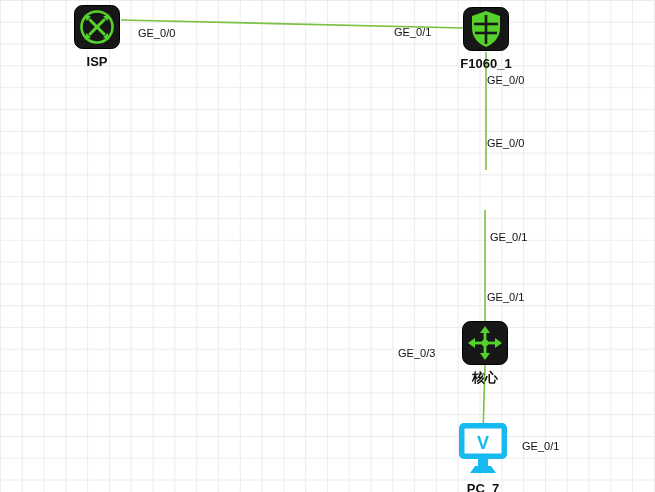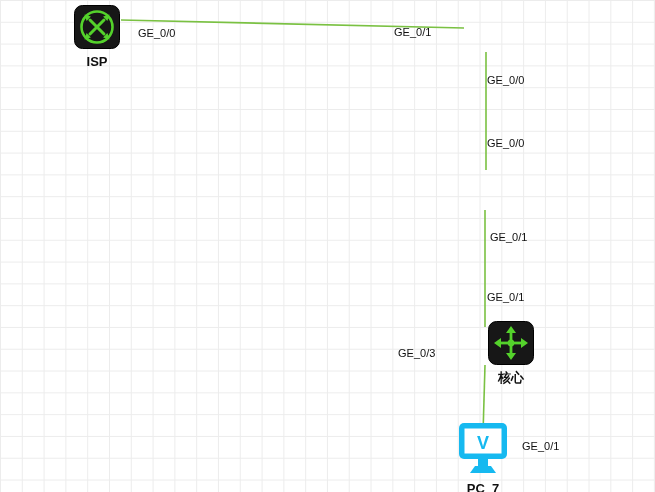--- a/index.html
+++ b/index.html
@@ -58,23 +58,35 @@
       <g fill="#54d22b">
         <polygon points="10.5,9.5 12.6,15.9 16.9,11.6"></polygon>
         <polygon points="35.5,9.5 33.4,15.9 29.1,11.6"></polygon>
         <polygon points="10.5,34.5 12.6,28.1 16.9,32.4"></polygon>
         <polygon points="35.5,34.5 33.4,28.1 29.1,32.4"></polygon>
       </g>
     </svg>
     <div class="dev-label">ISP</div>
   </div>
 
+  <div class="device" style="left:446px;top:7px">
+    <svg class="dev-icon" width="46" height="44" viewBox="0 0 46 44">
+      <rect x="0.5" y="0.5" width="45" height="43" rx="8" fill="#171717" stroke="#000000"></rect>
+      <path d="M23 4 L37 9 V21 C37 31 30 37 23 40 C16 37 9 31 9 21 V9 Z" fill="#54d22b"></path>
+      <g stroke="#171717" stroke-width="2.6">
+        <line x1="23" y1="8" x2="23" y2="37"></line>
+        <line x1="11" y1="17" x2="35" y2="17"></line>
+        <line x1="12" y1="26" x2="34" y2="26"></line>
+      </g>
+    </svg>
+    <div class="dev-label">F1060_1</div>
+  </div>
 
 
-  <div class="device" style="left:471px;top:321px">
+  <div class="device" style="left:445px;top:321px">
     <svg class="dev-icon" width="46" height="44" viewBox="0 0 46 44">
       <rect x="0.5" y="0.5" width="45" height="43" rx="8" fill="#171717" stroke="#000000"></rect>
       <g fill="#54d22b">
         <rect x="19.5" y="18.5" width="7" height="7" transform="rotate(45 23 22)"></rect>
         <polygon points="23,5 28,12 18,12"></polygon>
         <rect x="21.6" y="11" width="2.8" height="7"></rect>
         <polygon points="23,39 28,32 18,32"></polygon>
         <rect x="21.6" y="26" width="2.8" height="7"></rect>
         <polygon points="6,22 13,17 13,27"></polygon>
         <rect x="12" y="20.6" width="7" height="2.8"></rect>

